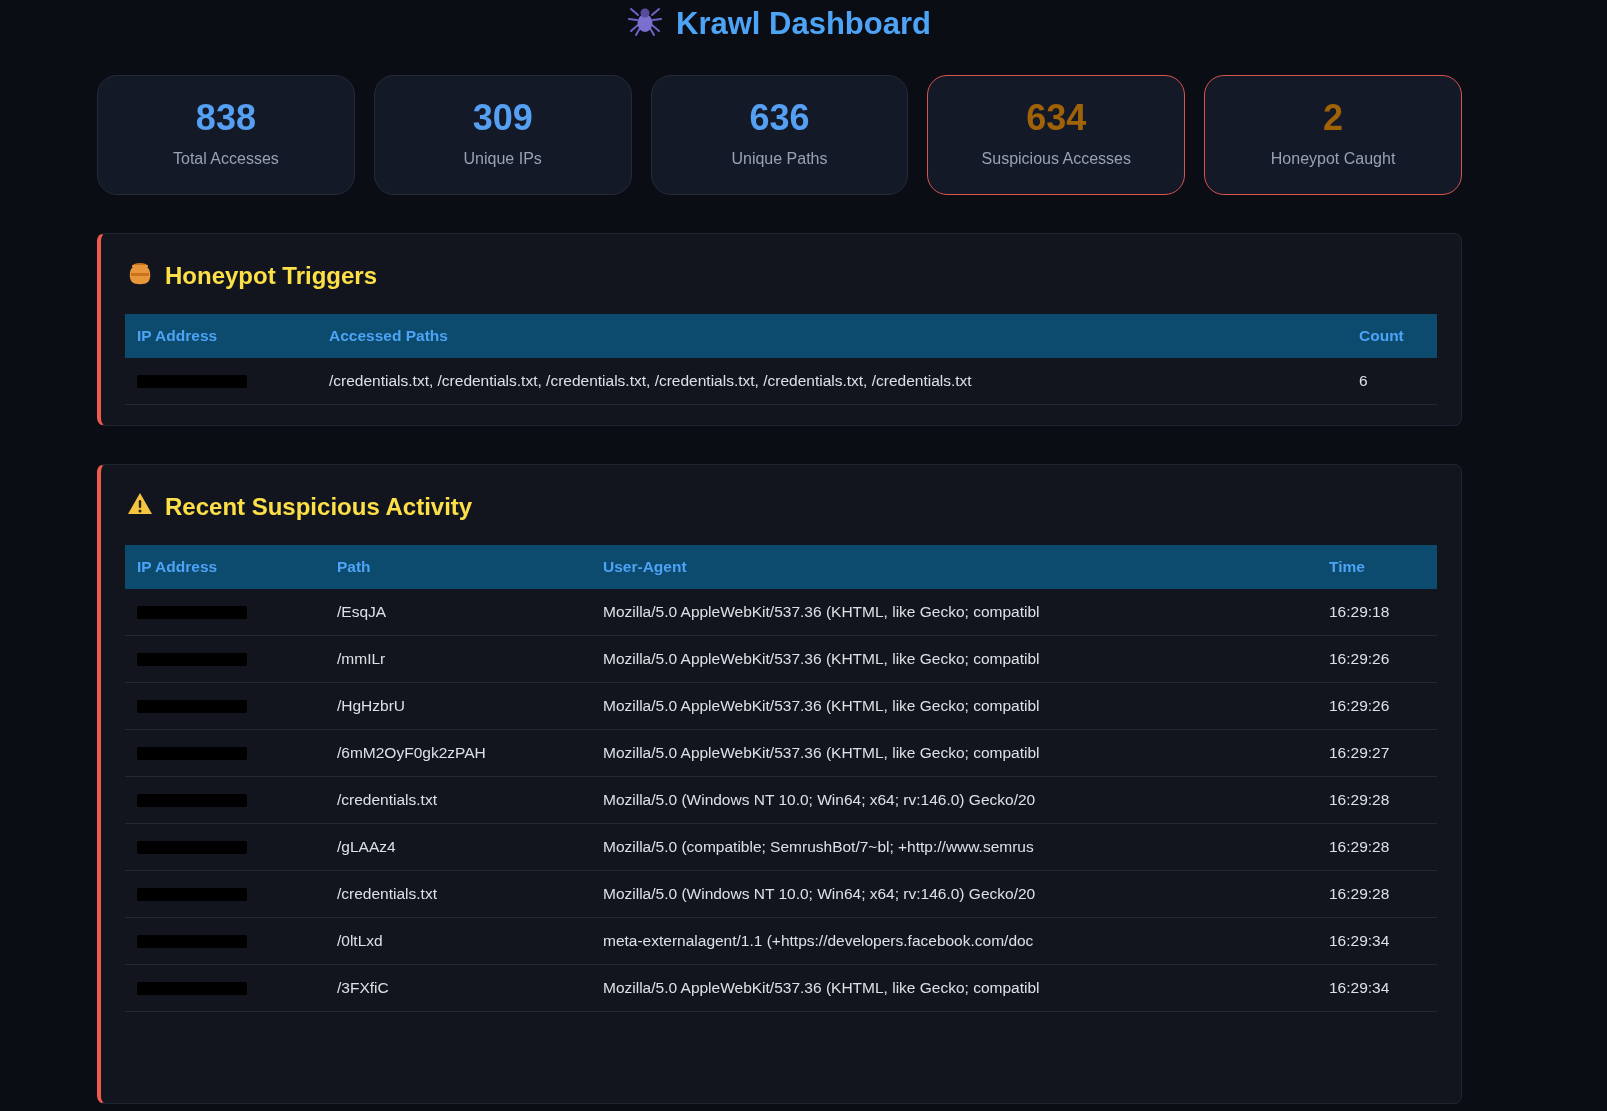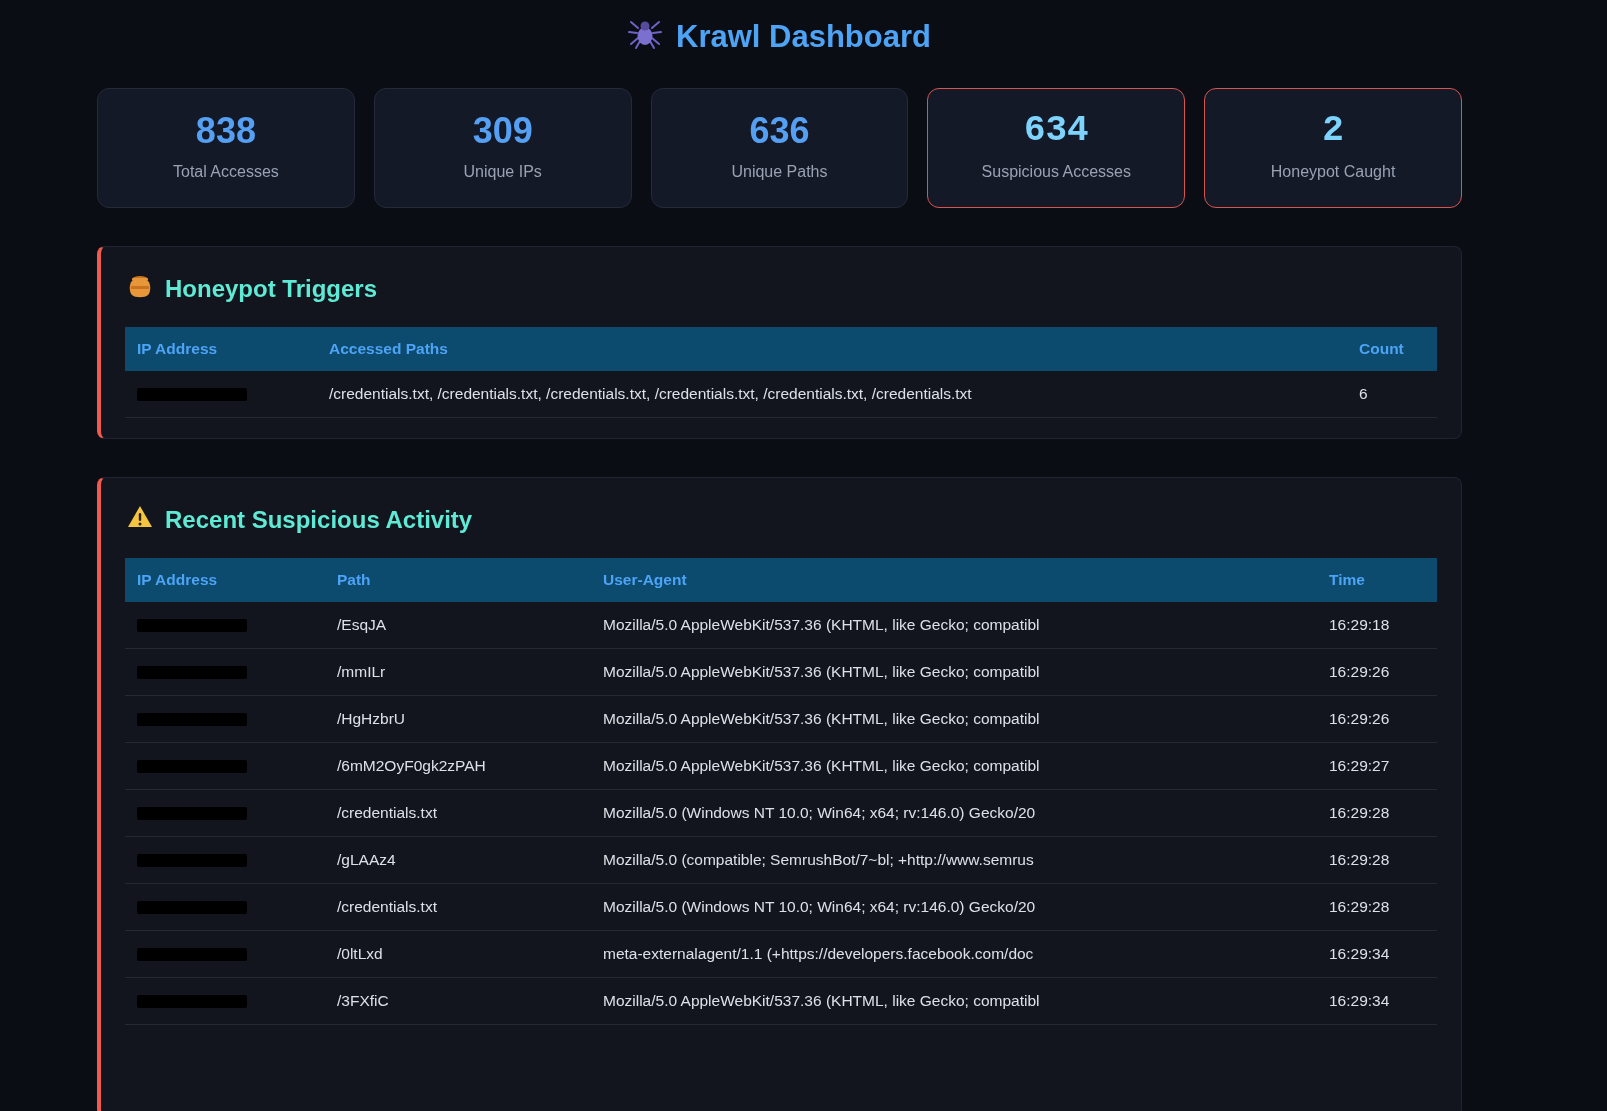--- a/index.html
+++ b/index.html
@@ -11,21 +11,21 @@
     width: 1607px; height: 1111px;
     overflow: hidden;
   }
   .page {
     width: 1365px;
     margin: 0 0 0 97px;
   }
   
   .page-header {
     text-align: center;
-    padding-top: 16px;
+    padding-top: 3px;
     margin-bottom: 30px;
   }
   .page-title {
     display: inline-flex;
     align-items: center;
     gap: 14px;
     font-size: 31px;
     font-weight: bold;
     color: #4da3f5;
     margin: 0;
@@ -34,53 +34,53 @@
 
   
   .stats-row {
     display: flex;
     gap: 19px;
   }
   .stat-card {
     flex: 1;
     background: #141927;
     border: 1px solid #242a38;
-    border-radius: 12px;
+    border-radius: 20px;
     text-align: center;
     padding: 24px 8px 26px;
   }
   .stat-card.alert { border-color: #d9534f; }
   .stat-value {
     font-size: 36px;
     font-weight: bold;
     color: #55a0f2;
     line-height: 1;
     margin-bottom: 14px;
   }
-  .stat-card.alert .stat-value { color: #7dd3fc; font-family: Liberation Mono, monospace; }
+  .stat-card.alert .stat-value { color: #a16207; }
   .stat-label {
     font-size: 16px;
     color: #98a2b3;
   }
 
   
   .section-card {
     background: #12151e;
     border: 1px solid #1f2430;
     border-left: 4px solid #f05a50;
     border-radius: 8px;
     padding: 24px 24px 20px 24px;
     margin-top: 38px;
   }
   .section-card.tall { min-height: 640px; }
   .section-title {
     display: flex;
     align-items: center;
     gap: 12px;
-    color: #5eead4;
+    color: #fde047;
     font-size: 24px;
     font-weight: bold;
     margin: 2px 0 22px 2px;
   }
 
   
   table {
     width: 100%;
     border-collapse: collapse;
     font-size: 15.5px;

